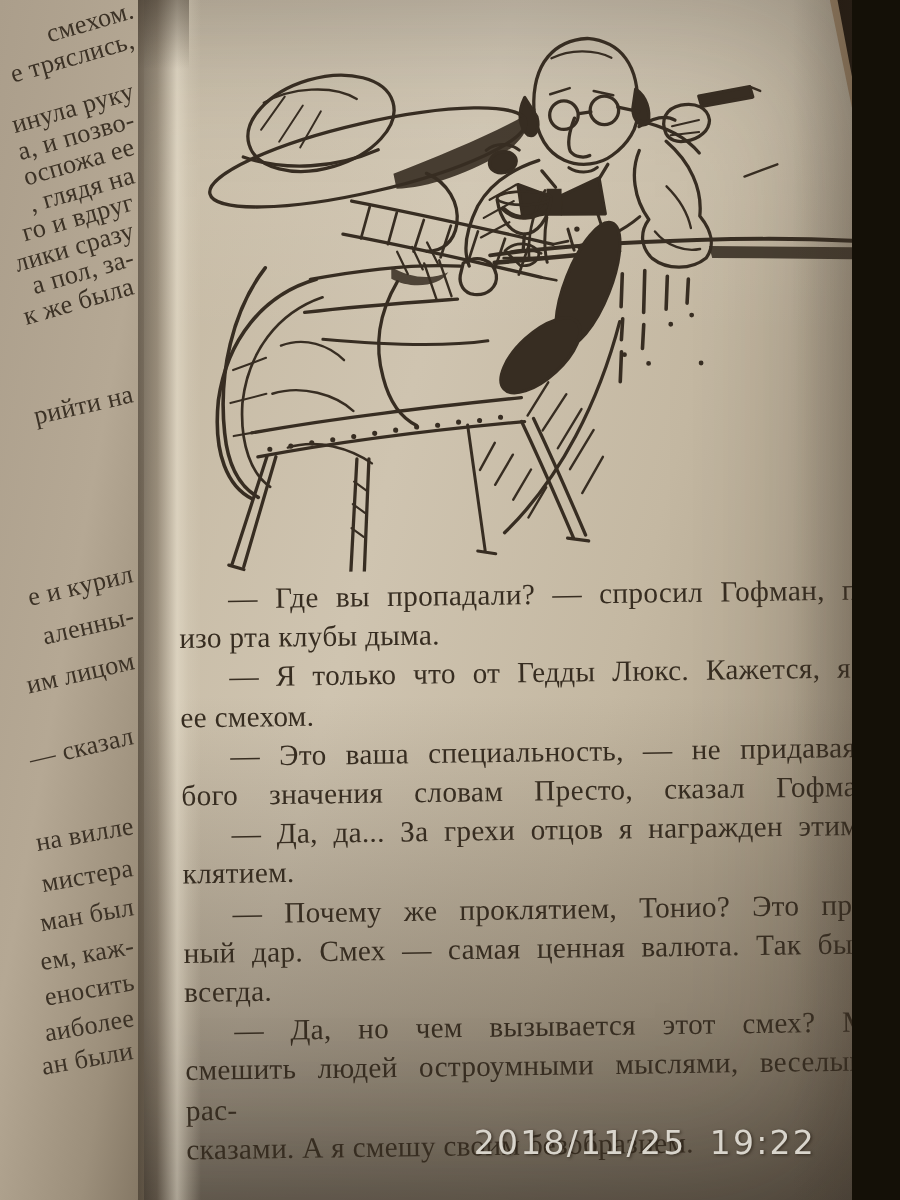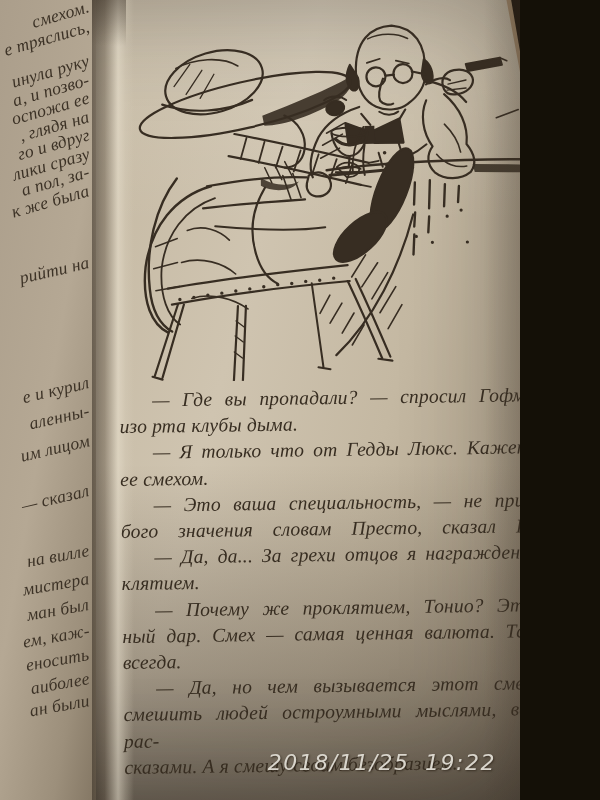--- a/index.html
+++ b/index.html
@@ -1,22 +1,21 @@
 <!DOCTYPE html>
 <html><head>
 <meta charset="utf-8">
 <style>
   html,body{margin:0;padding:0;background:#141007;}
-  .photo{position:relative;width:520px;height:800px;overflow:hidden;
+  .photo{position:relative;width:568px;height:800px;overflow:hidden;
     font-family:"Liberation Serif",serif;
     background:
       linear-gradient(to bottom, rgba(255,252,242,.16) 0%, rgba(0,0,0,0) 28%, rgba(0,0,0,0) 58%, rgba(66,56,45,.34) 84%, rgba(50,43,35,.60) 100%),
       linear-gradient(105deg,#b2a48e 0%,#c5b9a3 16%,#cfc4b0 44%,#c4b8a2 68%,#a89b85 100%);
     box-shadow: inset 0 0 110px rgba(28,22,16,.38);
-    font-style: italic;
   }
   
   .left-page{position:absolute;left:0;top:0;width:96px;height:100%;
     background:linear-gradient(100deg,#ab9e8b 0%,#b5a894 50%,#9c8f7b 82%,#837663 100%);
     overflow:hidden;}
   .left-page .frag{position:absolute;right:7px;white-space:nowrap;
     font-size:17.5px;color:#3c3226;letter-spacing:.2px;transform-origin:100% 50%;}
   .left-page .t1{transform:rotate(-16deg);}
   .left-page .t2{transform:rotate(-13deg);}
   .left-page .t3{transform:rotate(-10deg);}

